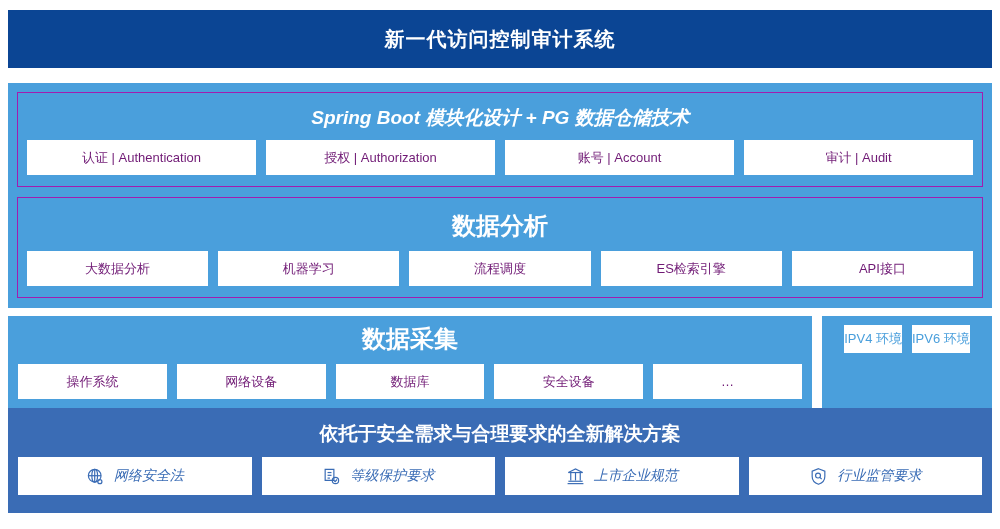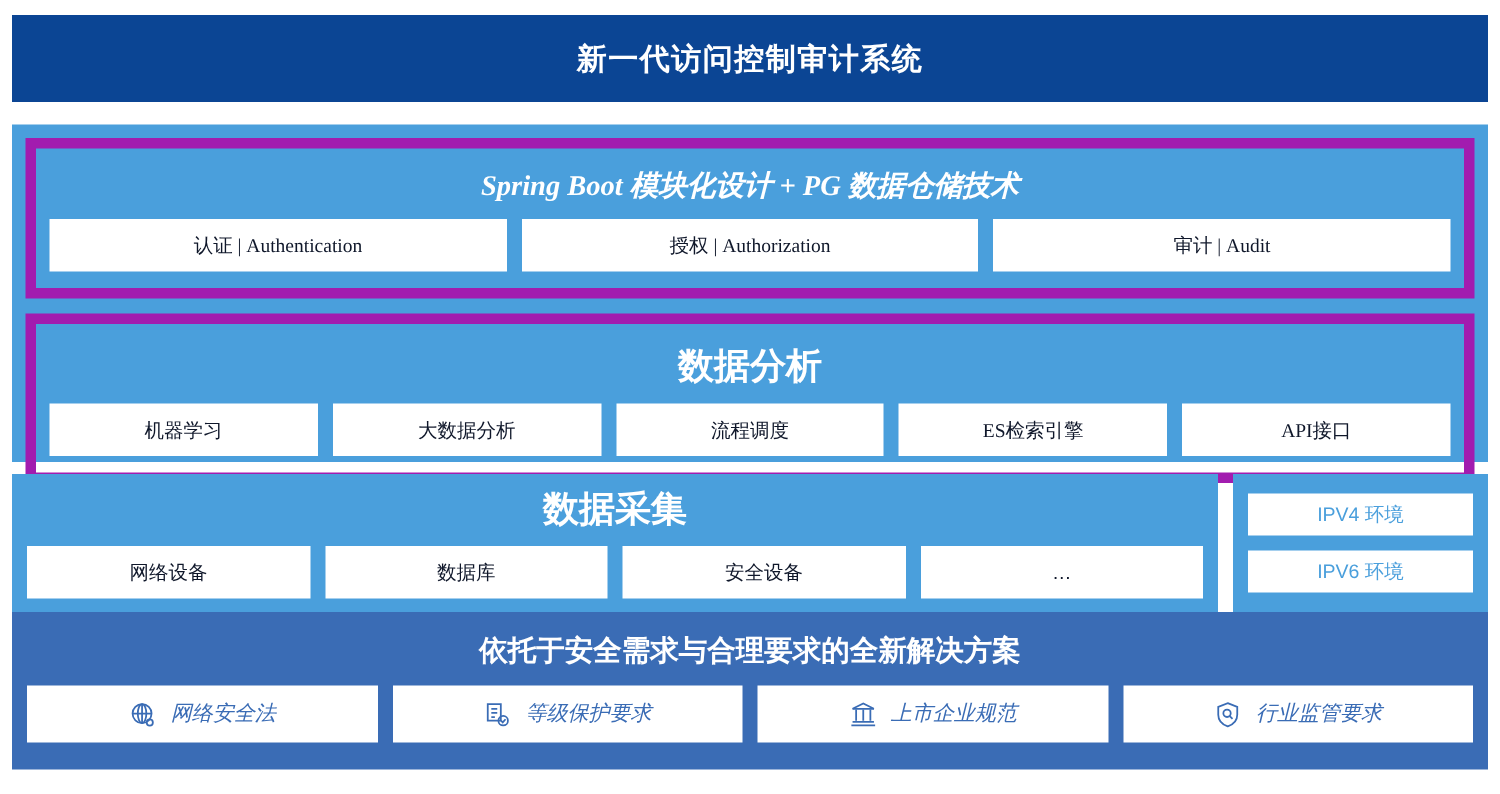--- a/index.html
+++ b/index.html
@@ -37,39 +37,38 @@
 
   
   .platform-band {
     position: absolute;
     left: 8px; top: 83px;
     width: 984px; height: 225px;
     background: #4a9fdc;
     padding: 9px;
   }
   .inner-panel {
-    border: 7px solid #a21caf;
+    border: 1px solid #a21caf;
     width: 100%;
     padding: 7px 9px 11px 9px;
-    font-family: Liberation Serif, serif;
   }
   .inner-panel + .inner-panel { margin-top: 10px; }
   .panel-heading {
     text-align: center;
     color: #ffffff;
     font-size: 24px;
     font-weight: bold;
     padding: 5px 0 9px 0;
   }
   .panel-heading.italic { font-style: italic; font-size: 19px; }
   .chip-row { display: flex; gap: 10px; }
   .chip {
     flex: 1 1 0;
     background: #ffffff;
-    color: #0f172a;
+    color: #701a75;
     font-size: 13px;
     height: 35px;
     display: flex;
     align-items: center;
     justify-content: center;
     text-align: center;
     white-space: nowrap;
   }
 
   
@@ -83,21 +82,20 @@
   .collect-main {
     width: 804px;
     background: #4a9fdc;
     padding: 2px 10px 10px 10px;
   }
   .collect-side {
     flex: 1 1 auto;
     background: #4a9fdc;
     padding: 9px 10px;
     display: flex;
-    flex-direction: column;
     justify-content: center;
     gap: 10px;
   }
   .side-chip {
     background: #ffffff;
     color: #4a9fdc;
     font-size: 13px;
     height: 28px;
     display: flex;
     align-items: center;
@@ -131,40 +129,42 @@
     <span class="title-text">新一代访问控制审计系统</span>
   </div>
 
   <div class="platform-band">
 
     <div class="inner-panel">
       <div class="panel-heading italic">Spring Boot 模块化设计 + PG 数据仓储技术</div>
       <div class="chip-row">
         <div class="chip">认证 | Authentication</div>
         <div class="chip">授权 | Authorization</div>
+        <div class="chip">账号 | Account</div>
         <div class="chip">审计 | Audit</div>
       </div>
     </div>
 
     <div class="inner-panel">
       <div class="panel-heading">数据分析</div>
       <div class="chip-row">
+        <div class="chip">大数据分析</div>
         <div class="chip">机器学习</div>
-        <div class="chip">大数据分析</div>
         <div class="chip">流程调度</div>
         <div class="chip">ES检索引擎</div>
         <div class="chip">API接口</div>
       </div>
     </div>
   </div>
 
   <div class="collect-row">
     <div class="collect-main">
       <div class="panel-heading">数据采集</div>
       <div class="chip-row">
+        <div class="chip">操作系统</div>
         <div class="chip">网络设备</div>
         <div class="chip">数据库</div>
         <div class="chip">安全设备</div>
         <div class="chip">…</div>
       </div>
     </div>
     <div class="collect-side">
       <div class="side-chip">IPV4 环境</div>
       <div class="side-chip">IPV6 环境</div>
     </div>

